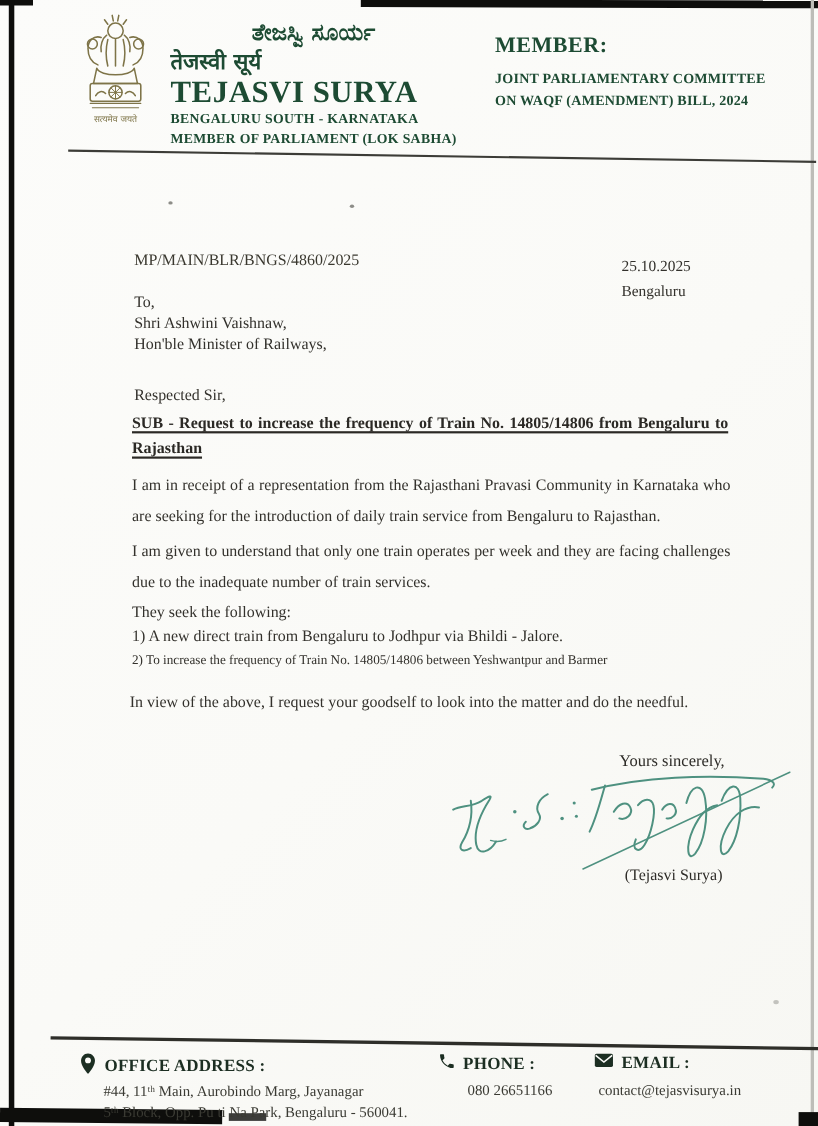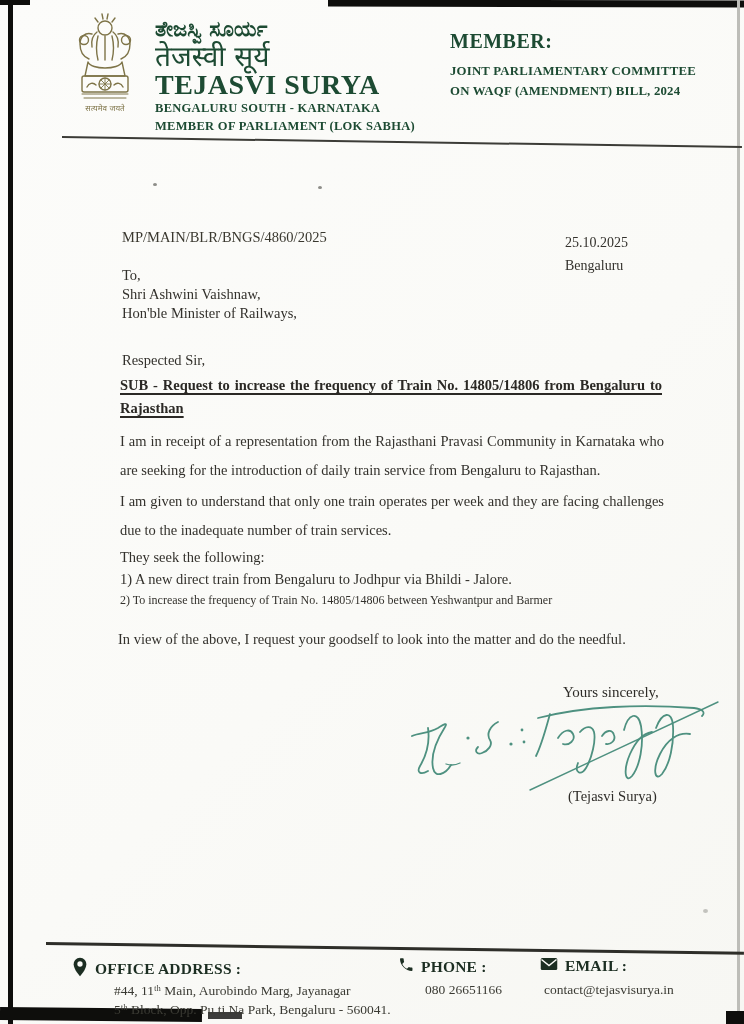--- a/index.html
+++ b/index.html
@@ -20,22 +20,22 @@
   .art-top-left    { left:0; top:0; width:30px; height:5px; }
   .art-bot-left    { left:0; top:1008px; width:202px; height:13px; transform:rotate(0.6deg); }
   .art-bot-left2   { left:208px; top:1012px; width:34px; height:7px; opacity:.8; }
   .art-bot-right   { left:726px; top:1011px; width:18px; height:13px; }
   .art-right-line  { left:737px; top:0; width:3px; height:1024px; background:#bdbdb8; }
   .speck { position:absolute; background:#8d8d88; border-radius:50%; }
 
   
   .emblem-wrap { position:absolute; left:70px; top:10px; width:70px; height:122px; }
   .identity { position:absolute; left:155px; top:16px; color:#1d4b33; }
-  .name-kn { font-family:"DejaVu Sans", sans-serif; font-weight:bold; font-size:21px; line-height:27px; }
-  .name-hi { font-family:"DejaVu Sans", sans-serif; font-weight:normal; font-size:28px; line-height:27px; }
+  .name-kn { font-family:"DejaVu Sans", sans-serif; font-weight:bold; font-size:21px; line-height:27px;text-align:center; }
+  .name-hi { font-family:"DejaVu Sans", sans-serif; font-weight:bold; font-size:20px; line-height:27px; }
   .name-en { font-weight:bold; font-size:28px; letter-spacing:.5px; line-height:28px; margin-top:1px; }
   .desig   { font-weight:bold; font-size:12.5px; line-height:15.5px; letter-spacing:.3px; margin-top:2px; }
   .member-block { position:absolute; left:450px; top:30px; color:#1d4b33; width:270px; }
   .member-heading { font-weight:bold; font-size:20px; letter-spacing:.5px; margin-bottom:8px; }
   .member-line { font-weight:bold; font-size:12.8px; line-height:20px; letter-spacing:.2px; }
   .header-rule { position:absolute; left:62px; top:136px; width:680px; height:2px;
                  background:#3c3c37; transform:rotate(0.85deg); transform-origin:left center; }
   .ref-no   { position:absolute; left:122px; top:229px; font-size:14.5px; color:#3a382f; }
   .dateline { position:absolute; left:565px; top:231px; font-size:14px; color:#33312c; line-height:23px; }
   .addressee { position:absolute; left:122px; top:266px; font-size:14.5px; line-height:18.8px; color:#33312c; }
@@ -57,21 +57,21 @@
   .signature-wrap { position:absolute; left:398px; top:692px; width:325px; height:105px; }
   .signatory { position:absolute; left:568px; top:788px; font-size:14.5px; color:#2e2c28; }
 
   
   .footer-rule { position:absolute; left:46px; top:942px; width:698px; height:2.5px;
                  background:#2e2e29; transform:rotate(0.8deg); transform-origin:left center; }
   .foot-col { position:absolute; color:#21352a; }
   .foot-head { font-weight:bold; font-size:15.5px; letter-spacing:.2px; color:#1c2e22; display:flex; align-items:center; gap:7px; }
   .foot-line { font-size:13.5px; color:#3a3a33; line-height:19px; }
   .col-office { left:72px; top:957px; width:320px; }
-  .col-office .foot-line { margin-left:42px; }
+  .col-office .foot-line { margin-left:22px; }
   .col-phone { left:398px; top:957px; width:140px; }
   .col-phone .foot-line { margin-left:27px; margin-top:3px; }
   .col-email { left:540px; top:957px; width:200px; }
   .col-email .foot-line { margin-left:4px; margin-top:5px; }
   .ico { flex:0 0 auto; display:inline-block; }
 </style>
 </head>
 <body>
 
 <div class="page">

